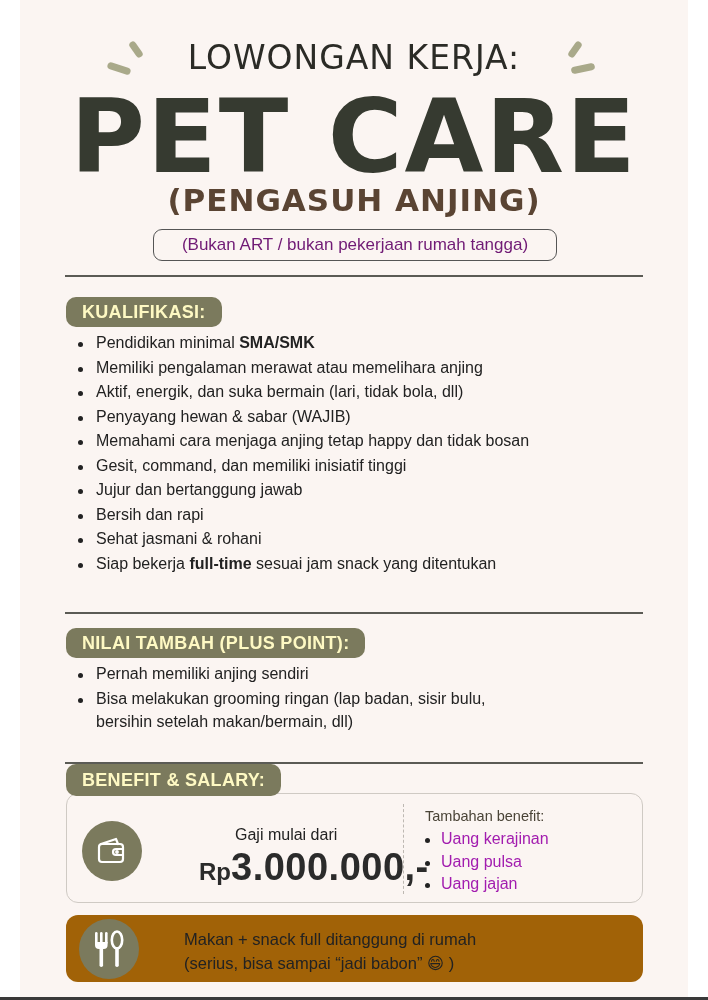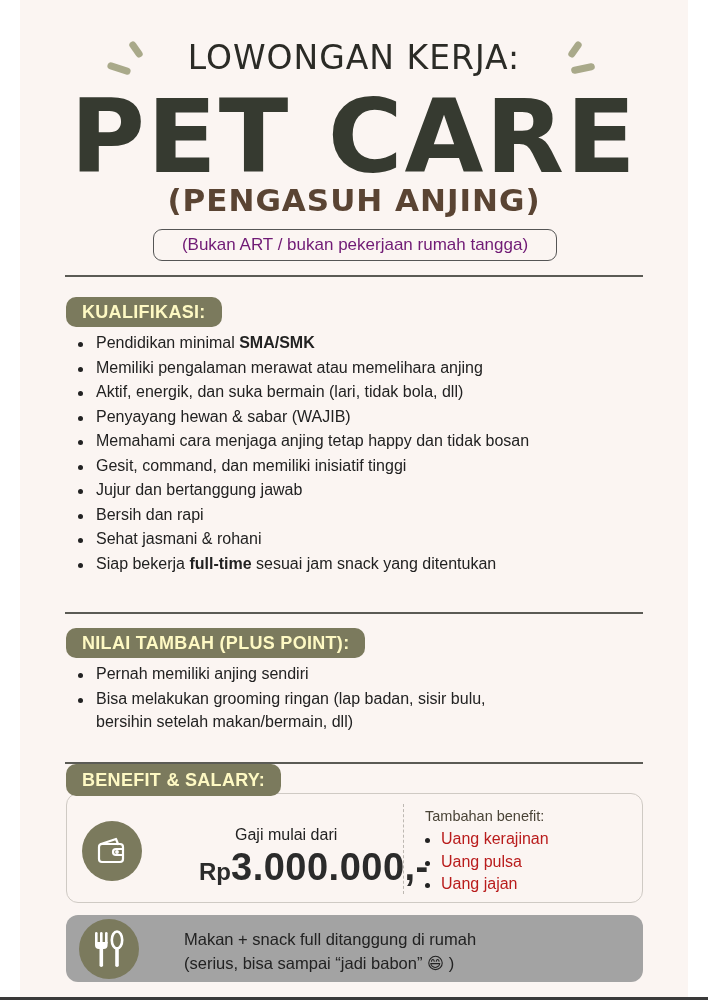--- a/index.html
+++ b/index.html
@@ -61,26 +61,26 @@
       position: absolute; width: 60px; height: 60px; border-radius: 50%;
       background: #7b7a5d; display: flex; align-items: center; justify-content: center;
     }
     .salary-label { position: absolute; left: 132px; top: 32px; font-size: 16px; color: #222; margin-left: 36px; }
     .salary-amount { position: absolute; left: 132px; top: 52px; color: #2b2b2b; white-space: nowrap; }
     .salary-amount .rp { font-size: 24px; font-weight: bold; }
     .salary-amount .num { font-size: 38px; font-weight: bold; letter-spacing: 0.5px; }
     .vdiv { position: absolute; left: 336px; top: 10px; height: 90px; border-left: 1.5px dashed #bdb8b2; }
     .extra-title { position: absolute; left: 358px; top: 14px; font-size: 14.5px; color: #4a4437; font-weight: normal; }
     ul.extra { position: absolute; left: 356px; top: 34px; list-style: none; }
-    ul.extra li { position: relative; padding-left: 18px; font-size: 16px; height: 22.5px; line-height: 22.5px; color: #b91c1c; }
+    ul.extra li { position: relative; padding-left: 18px; font-size: 16px; height: 22.5px; line-height: 22.5px; color: #a21caf; }
     ul.extra li::before { content: ""; position: absolute; left: 2px; top: 10px; width: 5px; height: 5px; border-radius: 50%; background: #222; }
 
     .food-box {
       position: absolute; left: 46px; top: 915px; width: 577px; height: 67px;
-      background: #a3a3a3; border-radius: 12px;
+      background: #a16207; border-radius: 12px;
     }
     .food-text { position: absolute; left: 118px; top: 12px; font-size: 16.5px; line-height: 24px; color: #222; }
   </style>
 </head>
 <body>
 
 <div class="poster">
 
   <div class="sparkle" style="left:107px;top:46px;width:18px;transform:rotate(55deg);"></div>
   <div class="sparkle" style="left:87px;top:65px;width:24px;transform:rotate(18deg);"></div>

